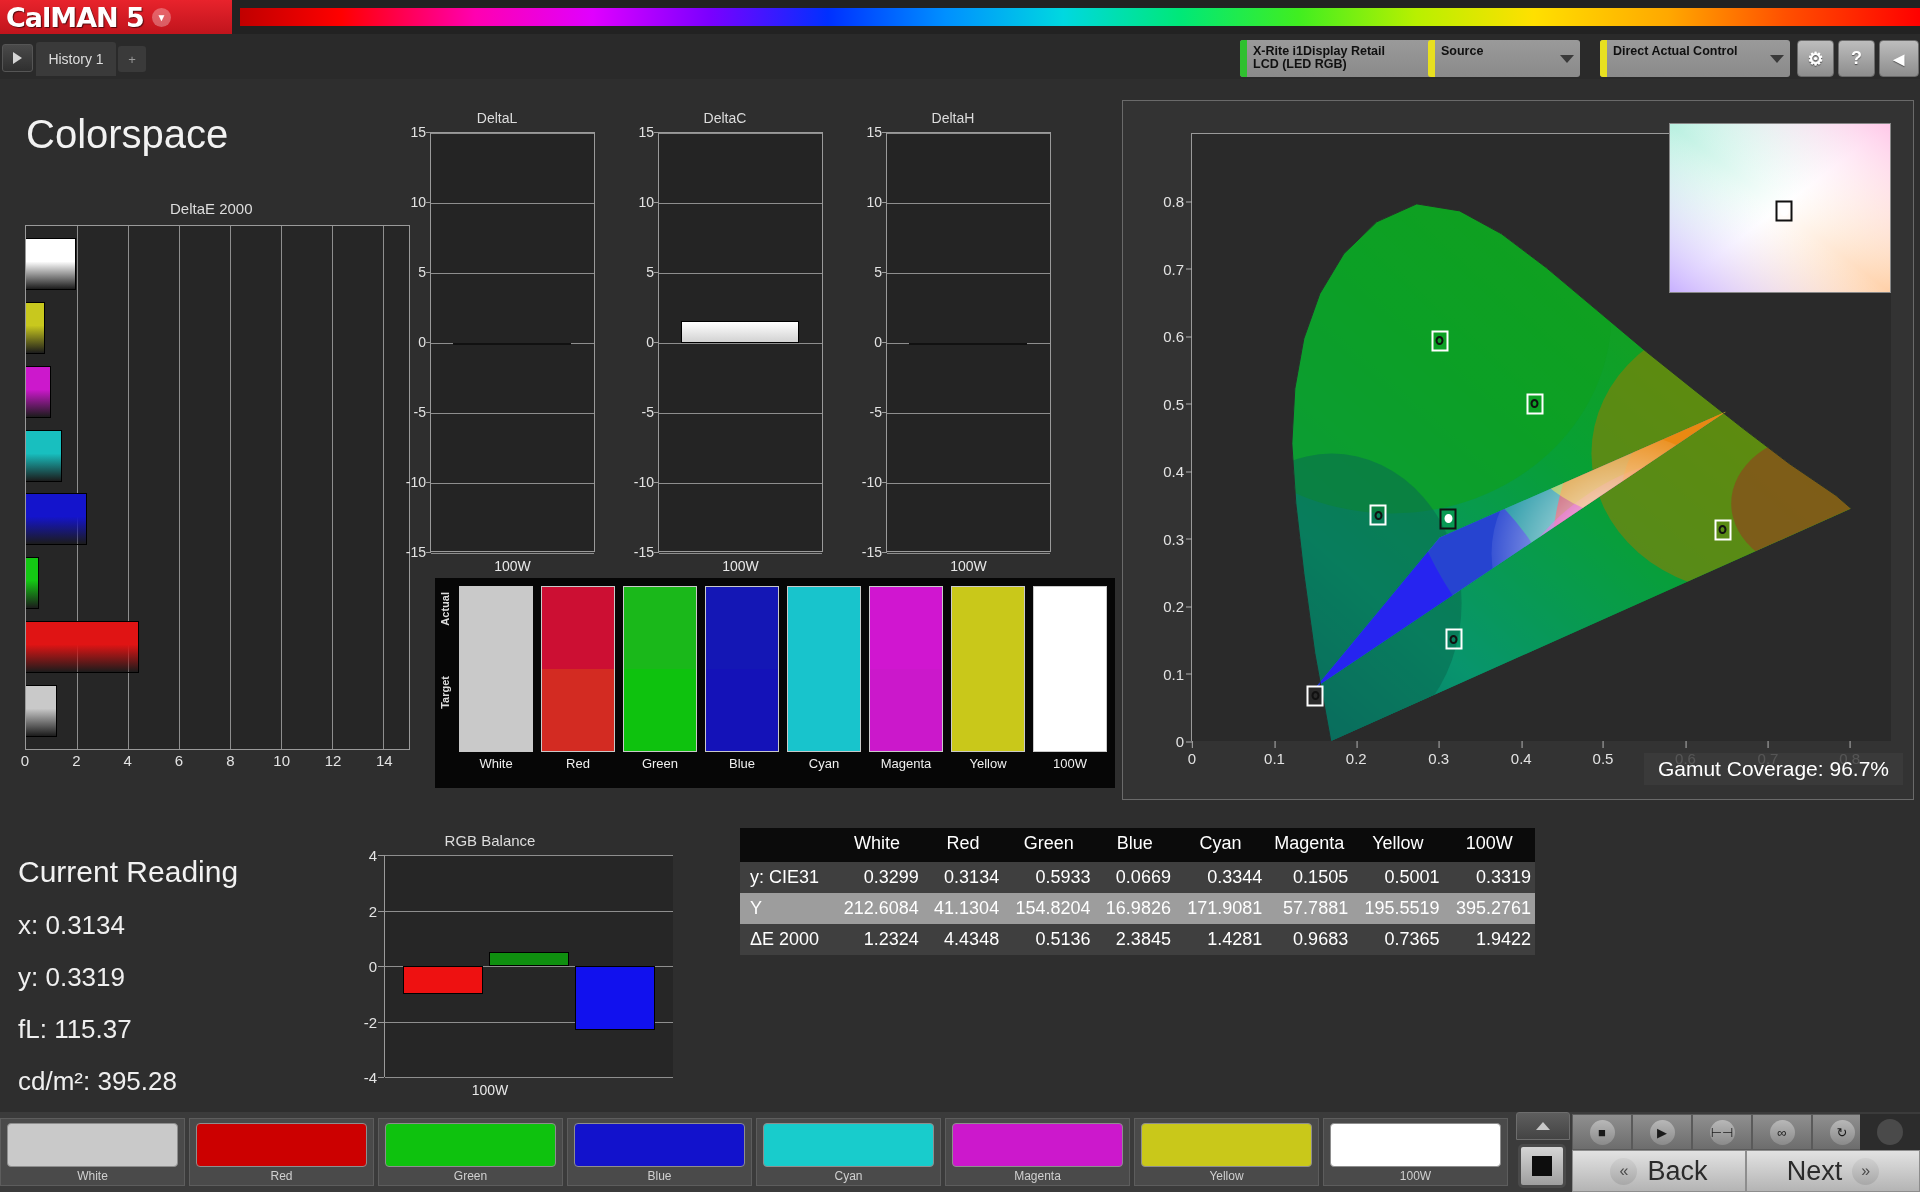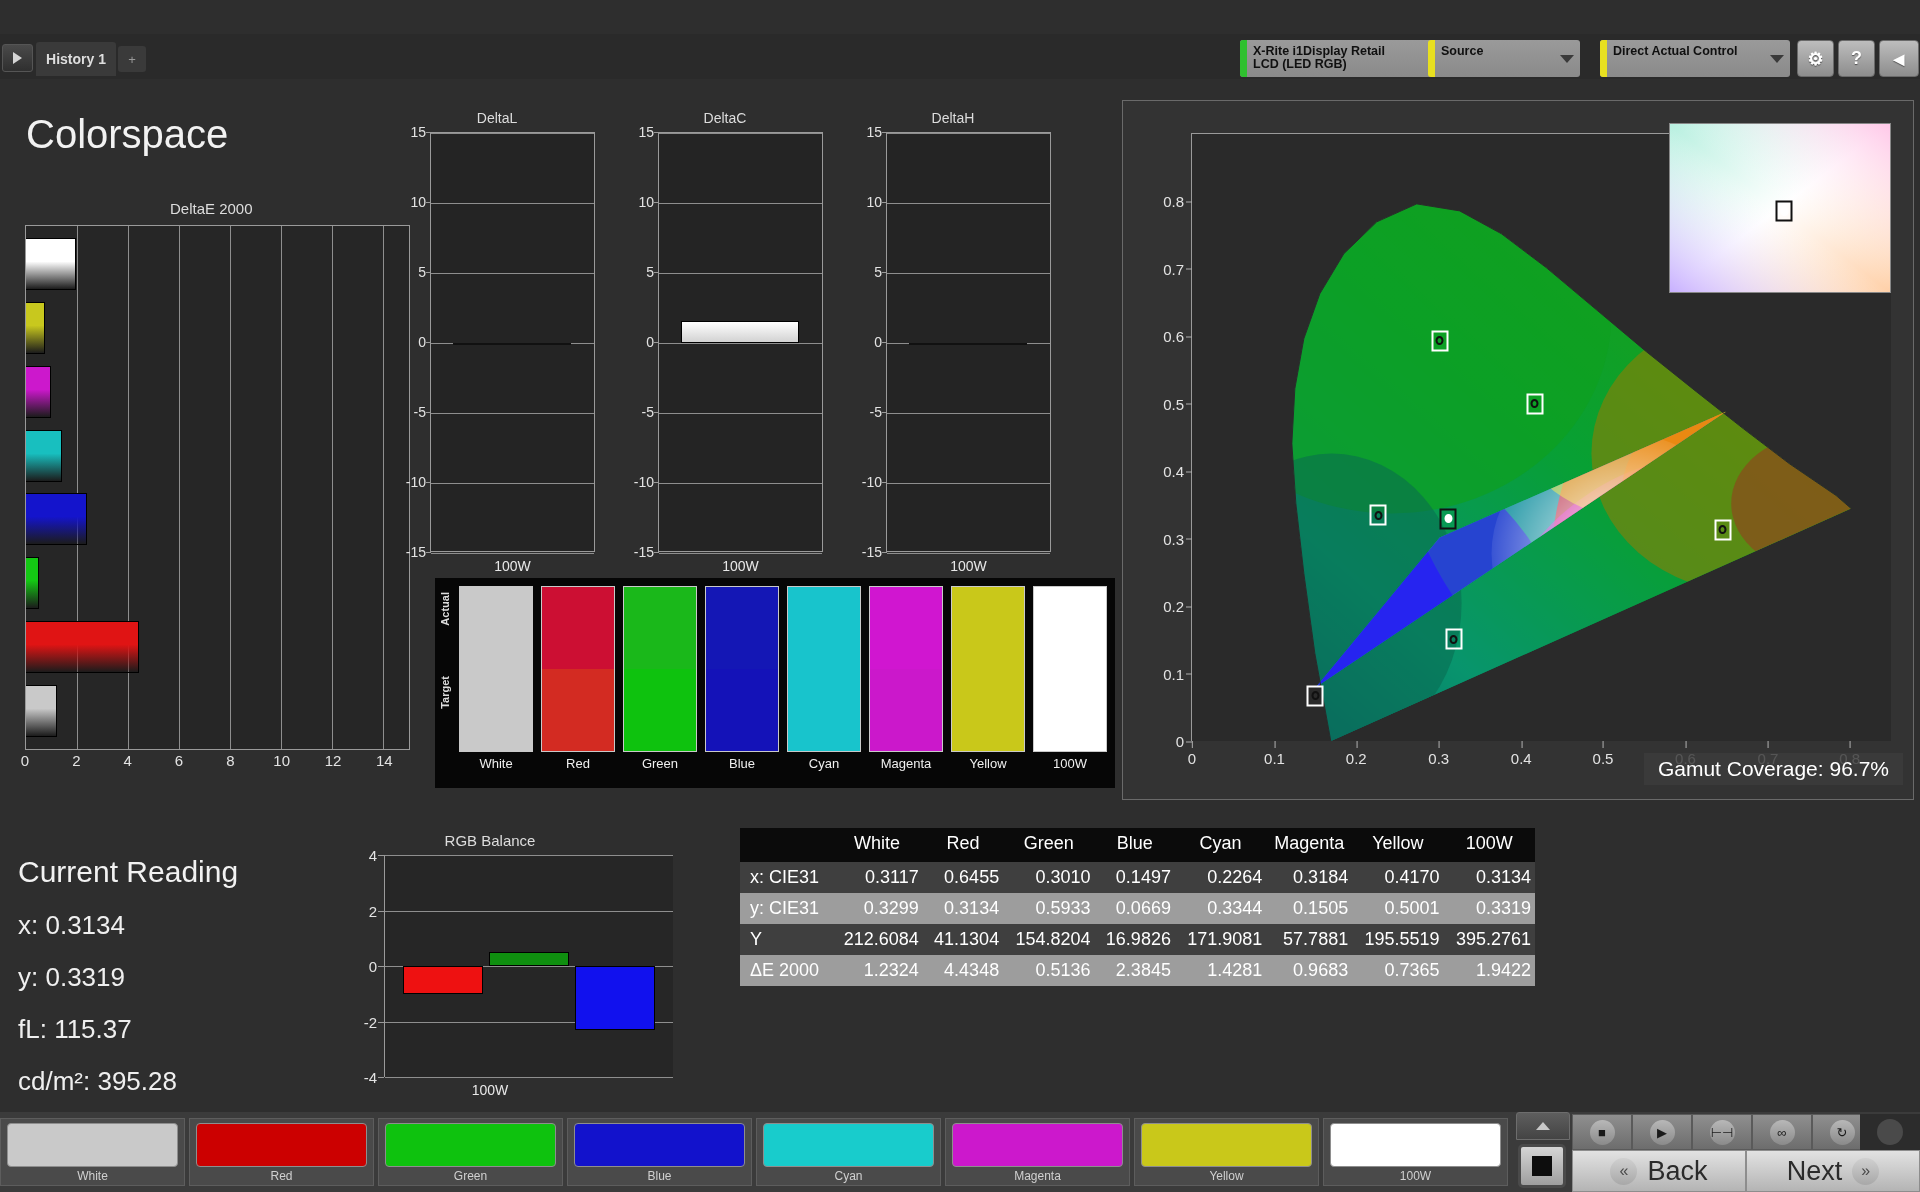--- a/index.html
+++ b/index.html
@@ -47,21 +47,21 @@
     border: 1px solid #555; display: flex; align-items: center; justify-content: center;
   }
   .playbtn .tri {
     width: 0; height: 0; border-left: 9px solid #d5d5d5;
     border-top: 6px solid transparent; border-bottom: 6px solid transparent;
   }
   .histtab {
     position: absolute; left: 36px; top: 42px; width: 80px; height: 34px;
     background: #3a3a3a; border-radius: 3px 3px 0 0;
     display: flex; align-items: center; justify-content: center;
-    font-size: 14px; color: #dedede; font-weight: bold;
+    font-size: 14px; color: #dedede;
   }
   .histadd {
     position: absolute; left: 118px; top: 46px; width: 28px; height: 26px;
     background: #3a3a3a; border-radius: 3px;
     display: flex; align-items: center; justify-content: center;
     font-size: 13px; color: #9a9a9a;
   }
 
   
   .ddrop {
@@ -224,20 +224,27 @@
   }
   .darkpad { position: absolute; left: 1860px; top: 1114px; width: 60px; height: 36px; background: #2c2c2c;
              display:flex;align-items:center;justify-content:center; }
   .darkpad .circ { width: 26px; height: 26px; border-radius: 50%; background: #4a4a4a; }
 </style>
 </head>
 <body>
 
 <div class="app">
 
+  <div class="topbar">
+    <div class="logo">
+      <span class="logo-text">CalMAN 5</span>
+      <span class="logo-caret">▼</span>
+    </div>
+    <div class="gradbar"></div>
+  </div>
 
   <div class="tabrow"></div>
   <div class="playbtn">
     <span class="tri"></span>
   </div>
   <div class="histtab">
     <span>History 1</span>
   </div>
   <div class="histadd">
     <span>+</span>
@@ -607,31 +614,20 @@
             <th>Green</th>
             <th>Blue</th>
             <th>Cyan</th>
             <th>Magenta</th>
             <th>Yellow</th>
             <th>100W</th>
           </tr>
         </thead>
       <tbody id="tbl-body">
           <tr>
-            <td class="rh">x: CIE31</td>
-            <td>0.3117</td>
-            <td>0.6455</td>
-            <td>0.3010</td>
-            <td>0.1497</td>
-            <td>0.2264</td>
-            <td>0.3184</td>
-            <td>0.4170</td>
-            <td>0.3134</td>
-          </tr>
-          <tr>
             <td class="rh">y: CIE31</td>
             <td>0.3299</td>
             <td>0.3134</td>
             <td>0.5933</td>
             <td>0.0669</td>
             <td>0.3344</td>
             <td>0.1505</td>
             <td>0.5001</td>
             <td>0.3319</td>
           </tr>

